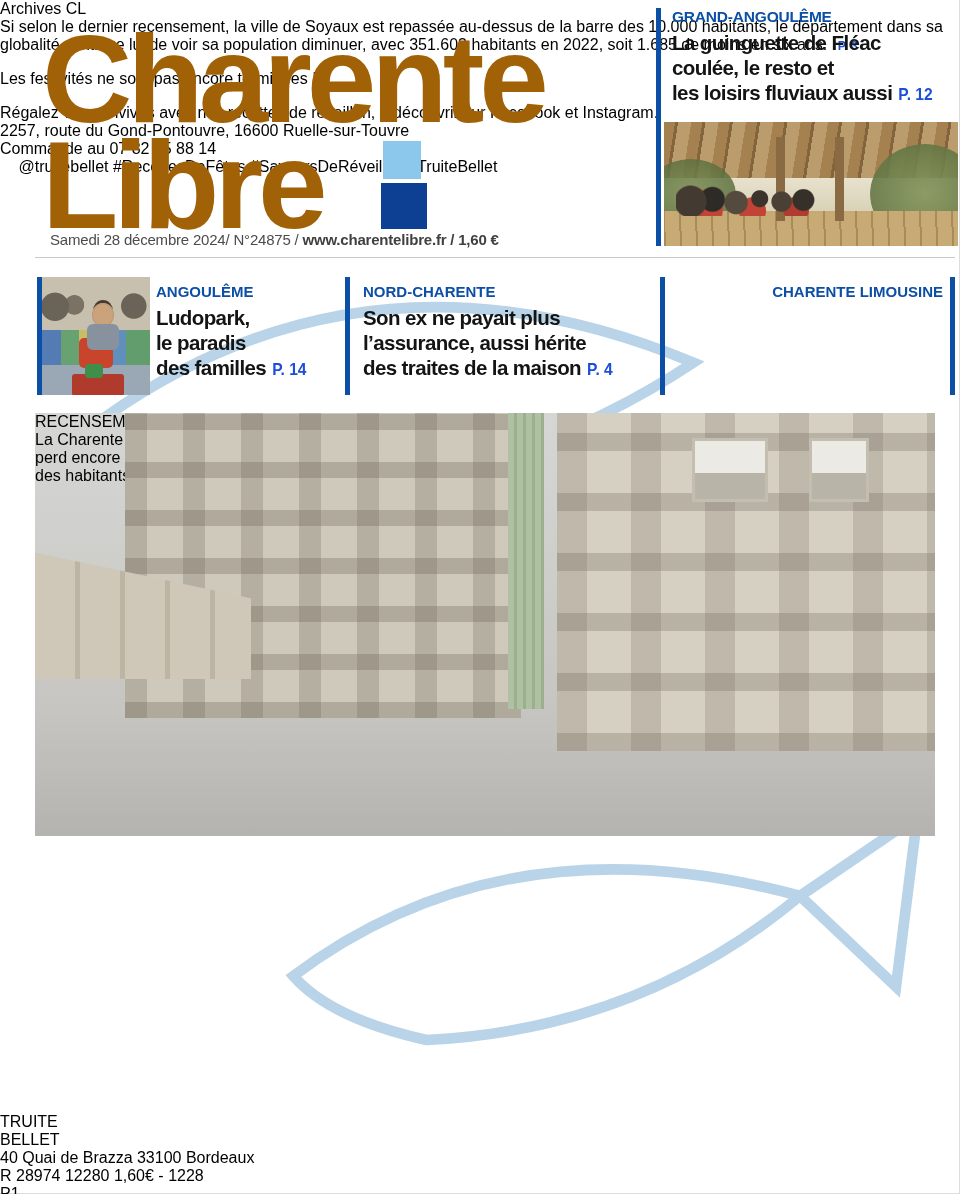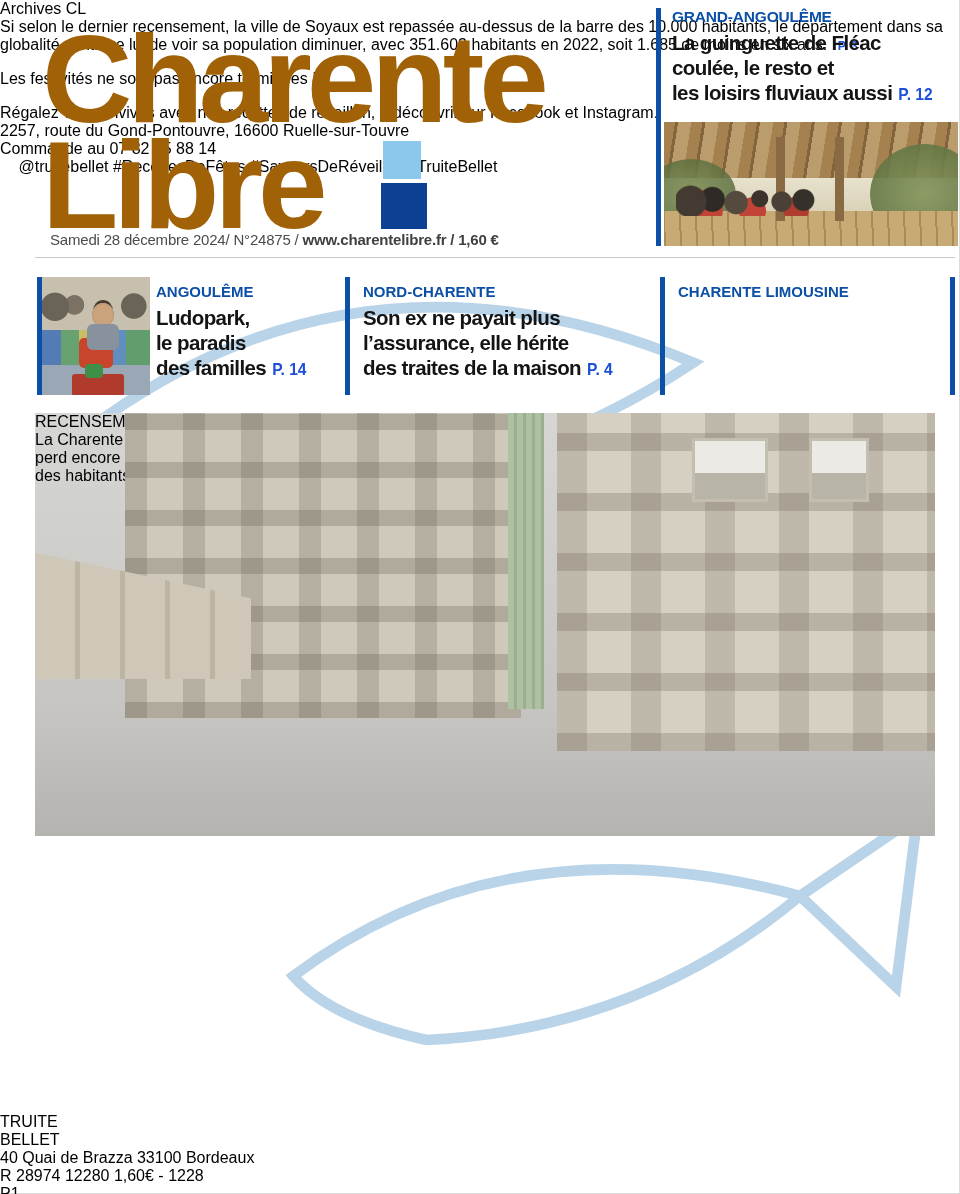--- a/index.html
+++ b/index.html
@@ -53,21 +53,21 @@
        radial-gradient(circle at 42% 84%, #c24436 0 12%, transparent 13%),
        radial-gradient(circle at 66% 80%, #b03c30 0 10%, transparent 11%);}
 
   
   .teaser-label{color:#0b4fa6;font-weight:700;font-size:15px;margin-bottom:5px;}
   .teaser .hl{font-size:20.5px;line-height:1.22;}
   .t1txt{position:absolute;left:156px;top:283px;width:180px;}
   .t2bar{left:345px;top:277px;height:118px;}
   .t2txt{position:absolute;left:363px;top:283px;width:280px;}
   .t3bar{left:660px;top:277px;height:118px;}
-  .t3txt{position:absolute;left:678px;top:283px;width:265px;}
+  .t3txt{position:absolute;left:678px;top:283px;width:265px;text-align:right;}
   .t4bar{left:950px;top:277px;height:118px;}
   .t1bar{left:37px;top:277px;height:118px;}
   .ludopark{position:absolute;left:42px;top:277px;width:108px;height:118px;overflow:hidden;
      background:linear-gradient(#c7c0ae 0 45%,#9aa7b5 45% 100%);}
   .l-people{position:absolute;inset:6% 0 62% 0;
      background:radial-gradient(circle at 12% 60%,#6a6458 0 14%,transparent 15%),
                 radial-gradient(circle at 30% 55%,#7b7264 0 12%,transparent 13%),
                 radial-gradient(circle at 85% 58%,#6a6458 0 13%,transparent 14%);}
   .l-mats{position:absolute;left:0;right:0;top:45%;height:30%;
      background:linear-gradient(90deg,#3e6db5 0 18%,#57a05a 18% 34%,#d8c54a 34% 46%,#7a68b0 46% 62%,#4d86c0 62% 78%,#4f9b55 78% 100%);
@@ -289,21 +289,21 @@
       <div>le paradis</div>
       <div><span>des familles</span><span class="pref">P. 14</span></div>
     </div>
   </div>
 
   <div class="vbar t2bar"></div>
   <div class="teaser t2txt">
     <div class="teaser-label">NORD-CHARENTE</div>
     <div class="hl">
       <div>Son ex ne payait plus</div>
-      <div>l’assurance, elle hérite</div>
+      <div>l’assurance, aussi hérite</div>
       <div><span>des traites de la maison</span><span class="pref">P. 4</span></div>
     </div>
   </div>
 
   <div class="vbar t3bar"></div>
   <div class="teaser t3txt">
     <div class="teaser-label">CHARENTE LIMOUSINE</div>
   </div>
   <div class="vbar t4bar"></div>
 

